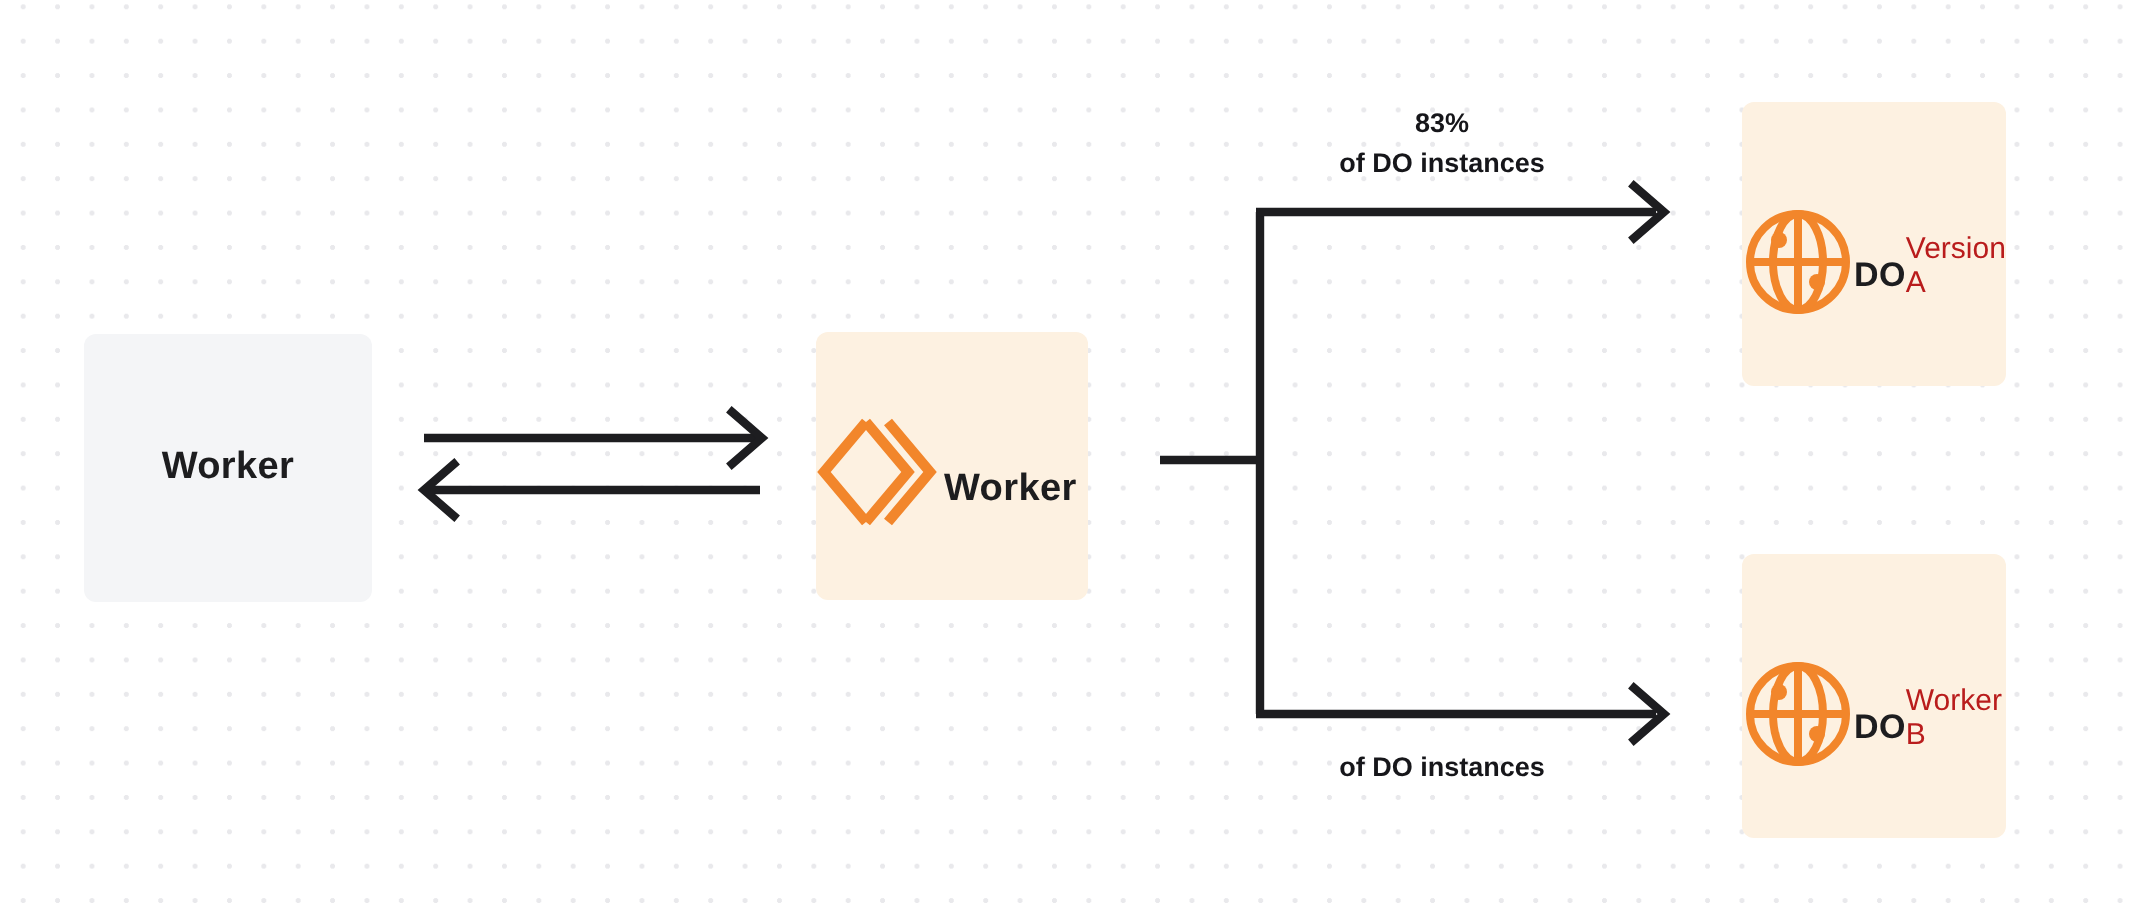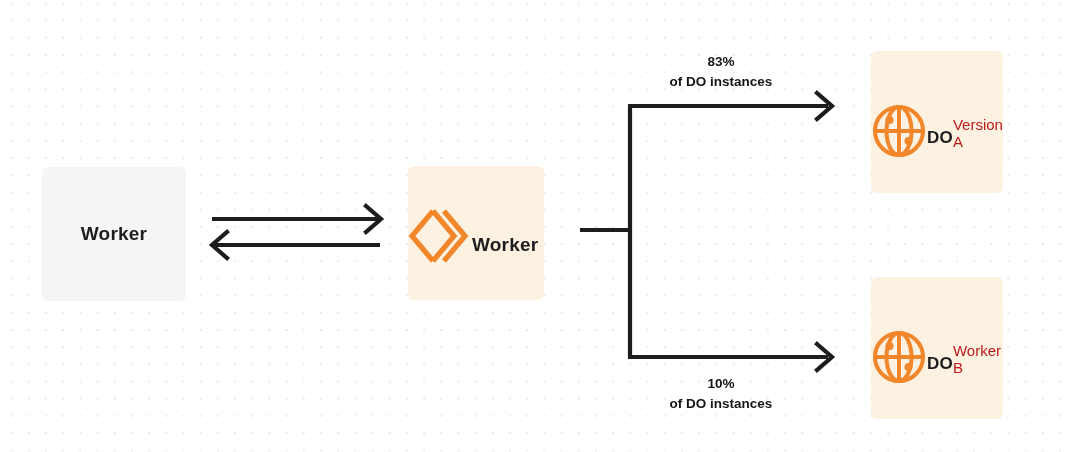--- a/index.html
+++ b/index.html
@@ -201,15 +201,14 @@
   <span class="do-title">DO</span>
   <span class="do-subtitle">Worker B</span>
 </div>
 
 <div class="edge-label" id="label-top">
   <div>83%</div>
   <div>of DO instances</div>
 </div>
 
 <div class="edge-label" id="label-bottom">
-  <div>10%</div>
   <div>of DO instances</div>
 </div>
 
 </body></html>

